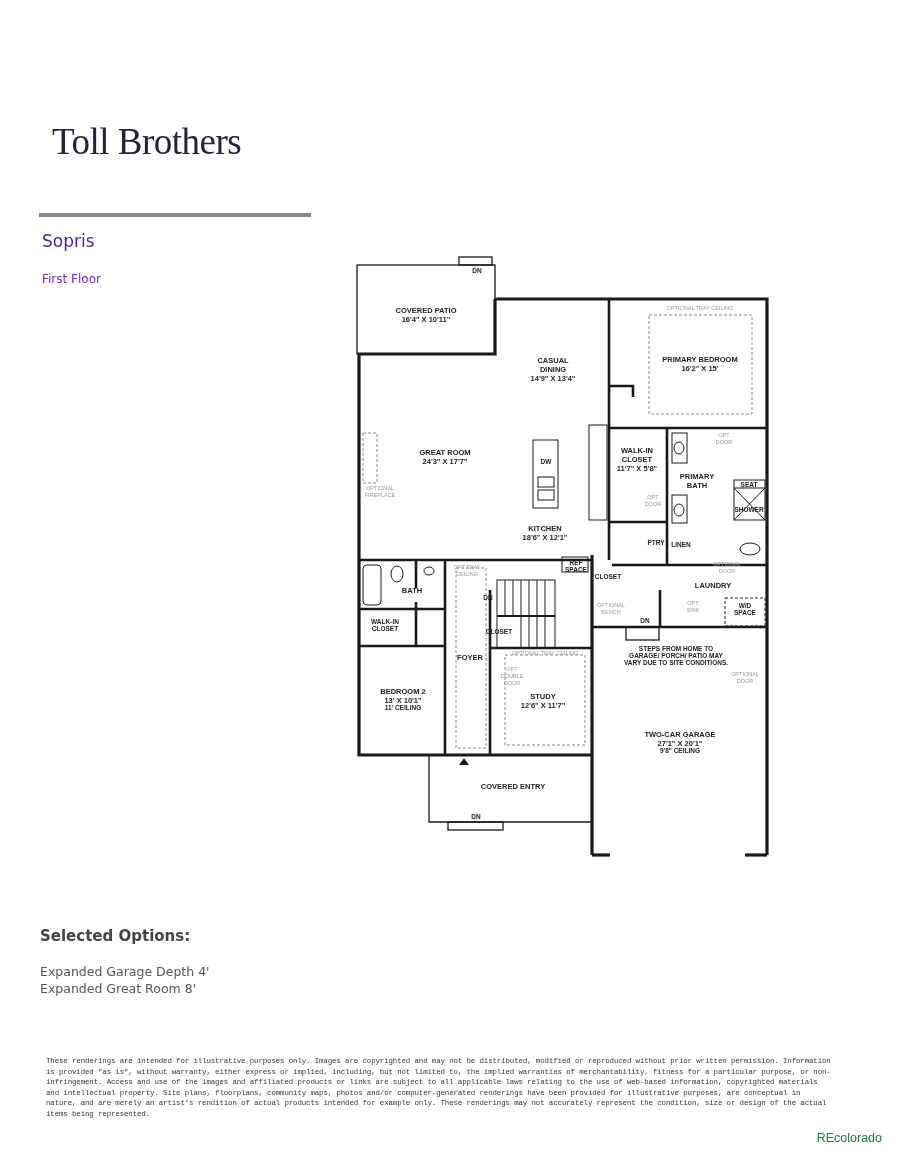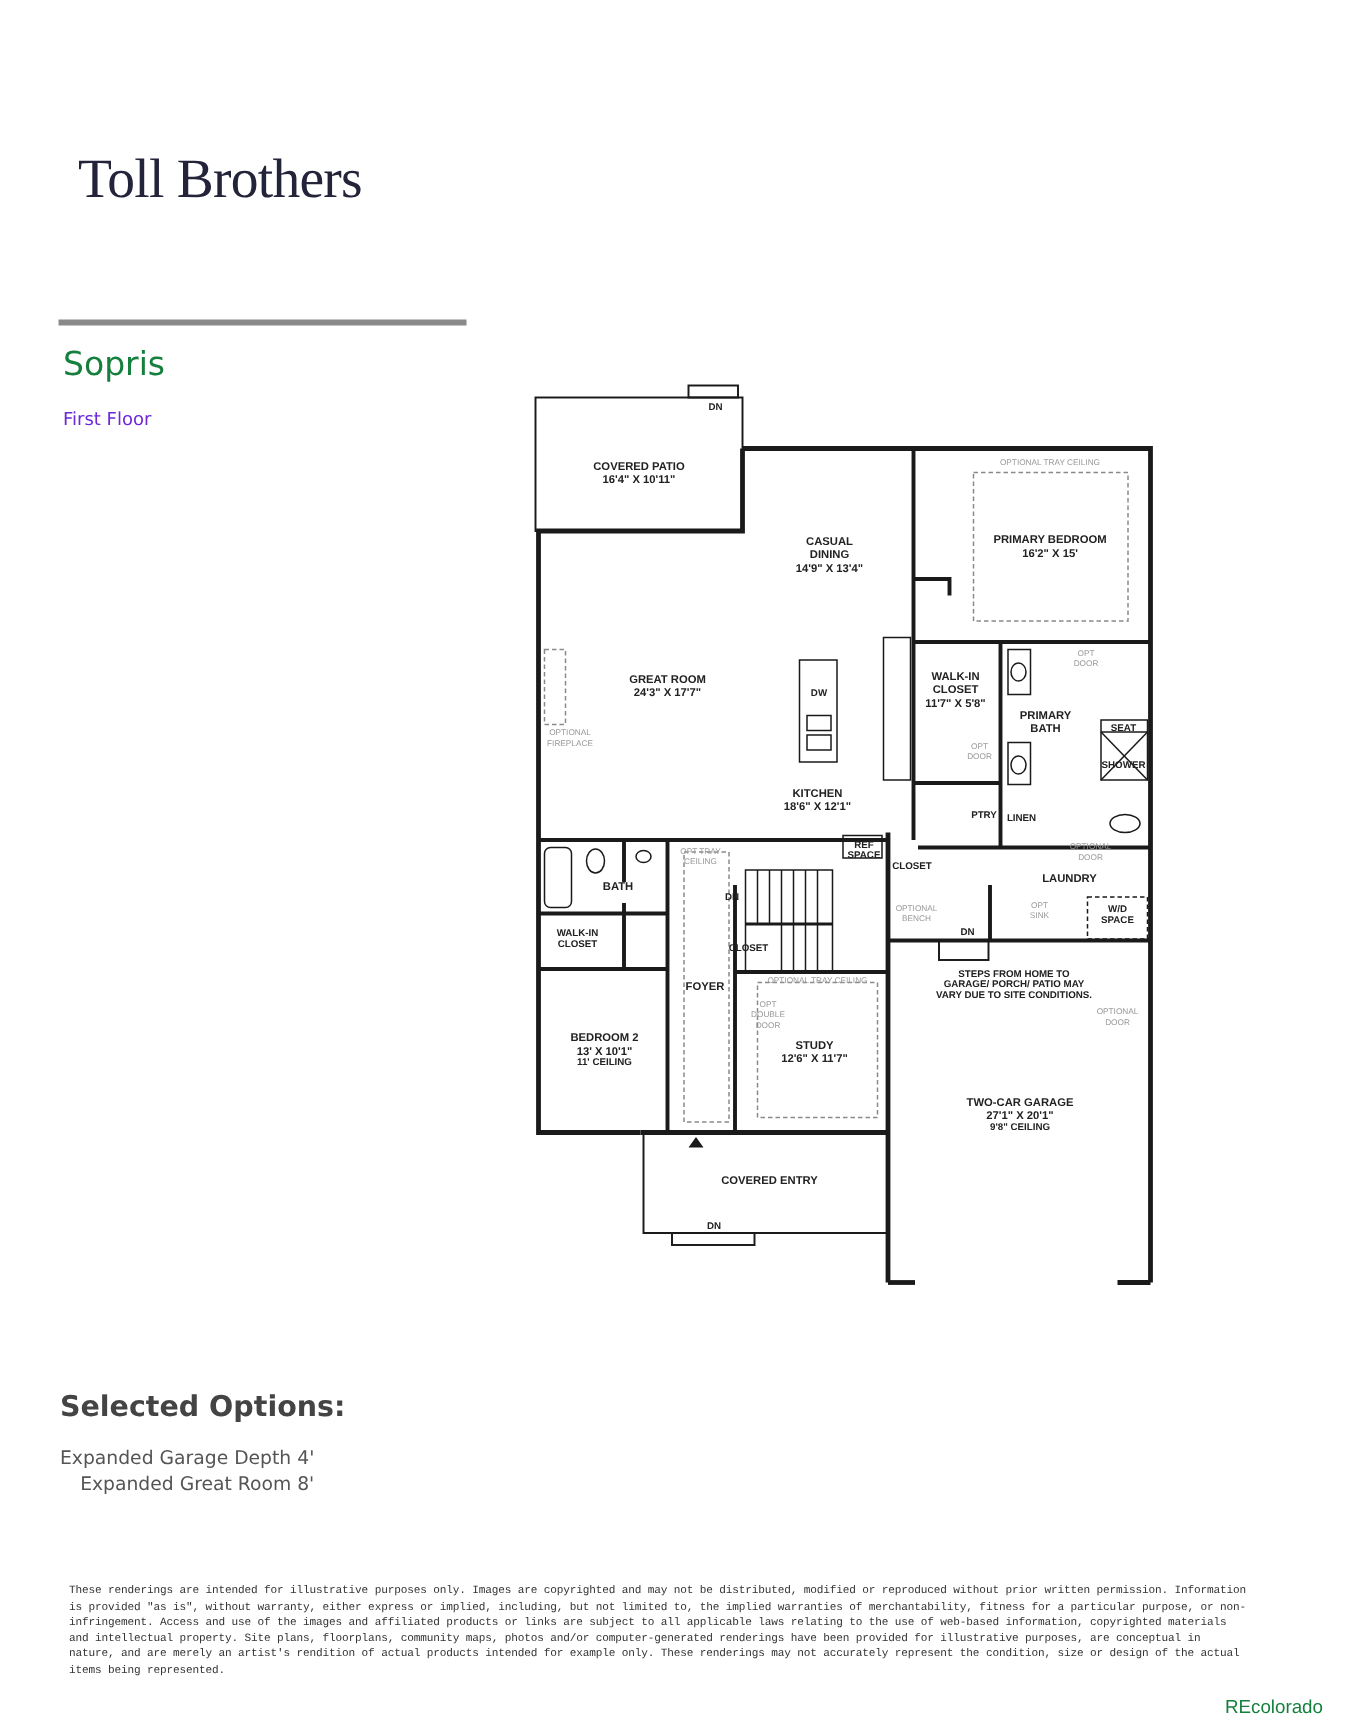--- a/index.html
+++ b/index.html
@@ -1,24 +1,24 @@
 <!DOCTYPE html>
 <html><head>
 <meta charset="utf-8">
 <style>
   html,body{margin:0;padding:0;background:#fff;}
   body{width:900px;height:1155px;position:relative;overflow:hidden;font-family:"Liberation Sans",sans-serif;color:#222;}
-  .logo{position:absolute;left:52px;top:98px;font-family:"Liberation Serif","DejaVu Serif",serif;font-size:37px;color:#23233a;letter-spacing:-0.5px;font-weight:normal;}
+  .logo{position:absolute;left:52px;top:120px;font-family:"Liberation Serif","DejaVu Serif",serif;font-size:37px;color:#23233a;letter-spacing:-0.5px;font-weight:normal;}
   .rule{position:absolute;left:39px;top:213px;width:272px;height:4px;background:#8a8a8a;}
-  .title{position:absolute;left:42px;top:231px;font-size:22px;color:#15803d;font-family:"DejaVu Sans",sans-serif;}
+  .title{position:absolute;left:42px;top:231px;font-size:17px;color:#4c1d95;font-family:"DejaVu Sans",sans-serif;}
   .subtitle{position:absolute;left:42px;top:272px;font-size:12px;color:#6d28d9;font-family:"DejaVu Sans",sans-serif;}
   .plan{position:absolute;left:0;top:0;width:900px;height:1155px;}
-  .opt-head{position:absolute;left:40px;top:927px;font-size:19px;color:#444;font-family:"DejaVu Sans",sans-serif;font-weight:bold;}
+  .opt-head{position:absolute;left:40px;top:927px;font-size:15px;color:#444;font-family:"DejaVu Sans",sans-serif;font-weight:bold;}
   .opt-list{position:absolute;left:40px;top:963px;font-size:12.5px;color:#555;line-height:17px;font-family:"DejaVu Sans",sans-serif;}
-  .opt-list div{margin:0;text-align:right;}
+  .opt-list div{margin:0;}
   .disclaimer{position:absolute;left:46px;top:1056px;width:785px;font-size:7.4px;line-height:10.6px;color:#333;font-family:Liberation Mono, monospace;letter-spacing:-0.1px;}
   .watermark{position:absolute;right:18px;top:1131px;font-size:12.5px;color:#15803d;font-family:"Liberation Sans",sans-serif;}
   svg text{font-family:"Liberation Sans",sans-serif;}
   .lbl{font-size:7.5px;font-weight:bold;fill:#222;text-anchor:middle;}
   .lbls{font-size:6.5px;font-weight:bold;fill:#222;text-anchor:middle;}
   .glbl{font-size:5.5px;fill:#999;text-anchor:middle;}
 </style>
 </head>
 <body>
 

